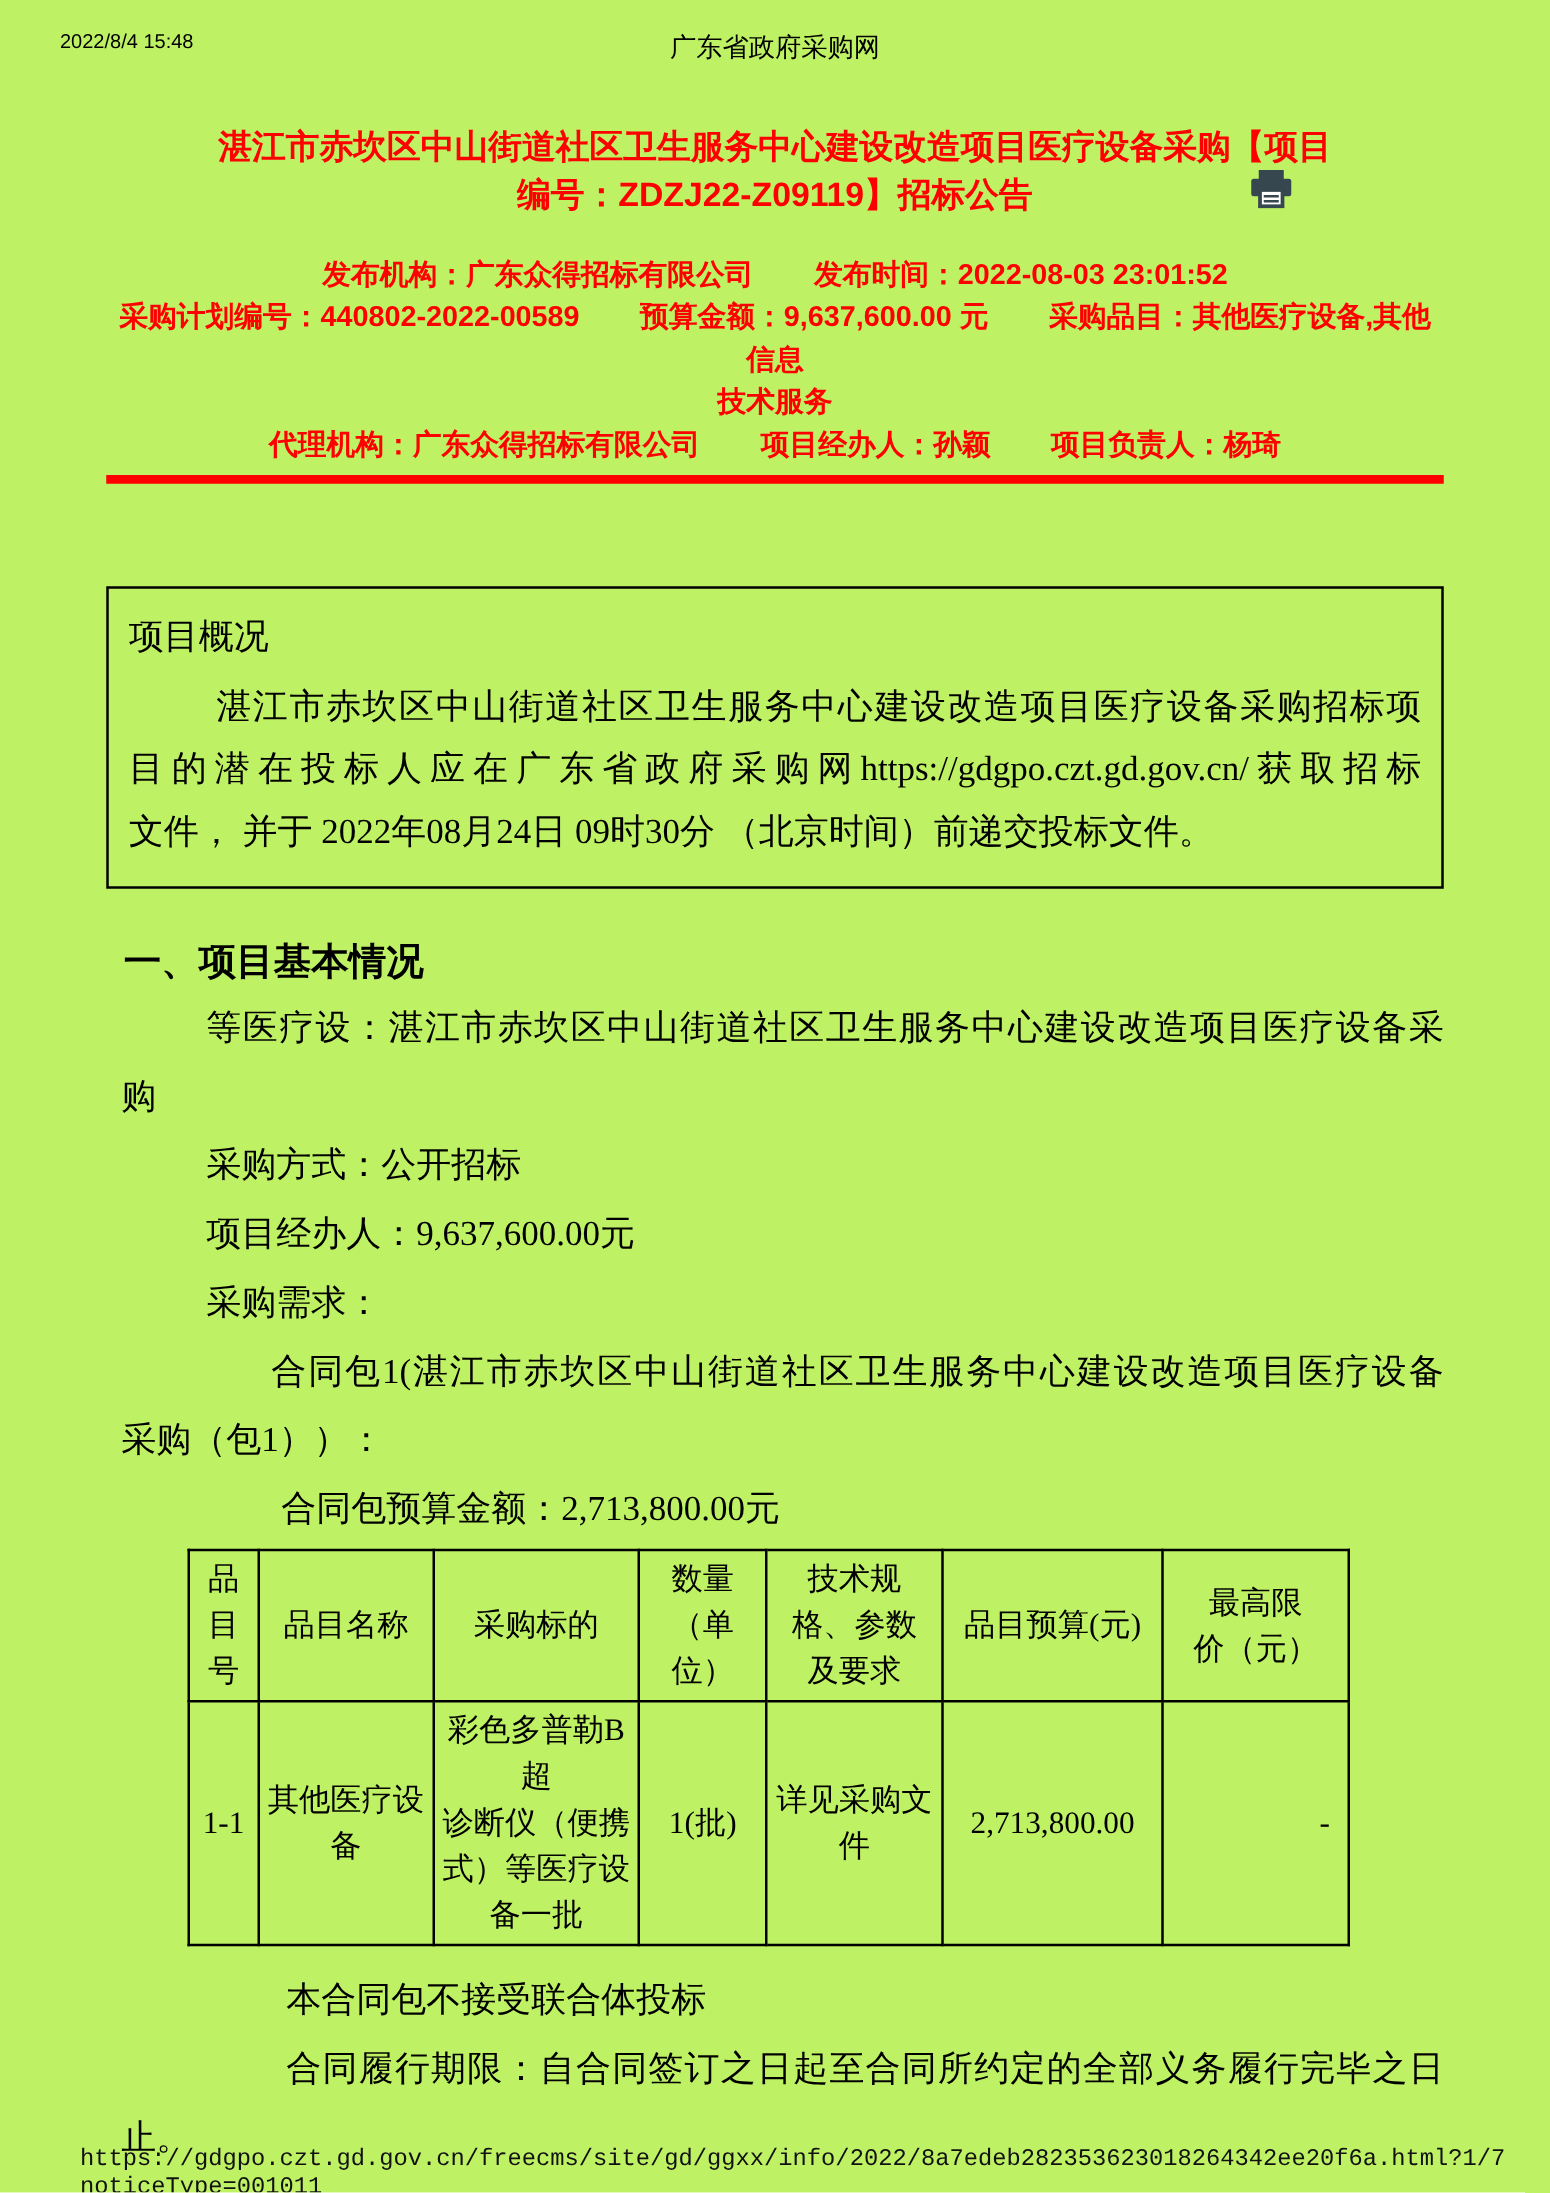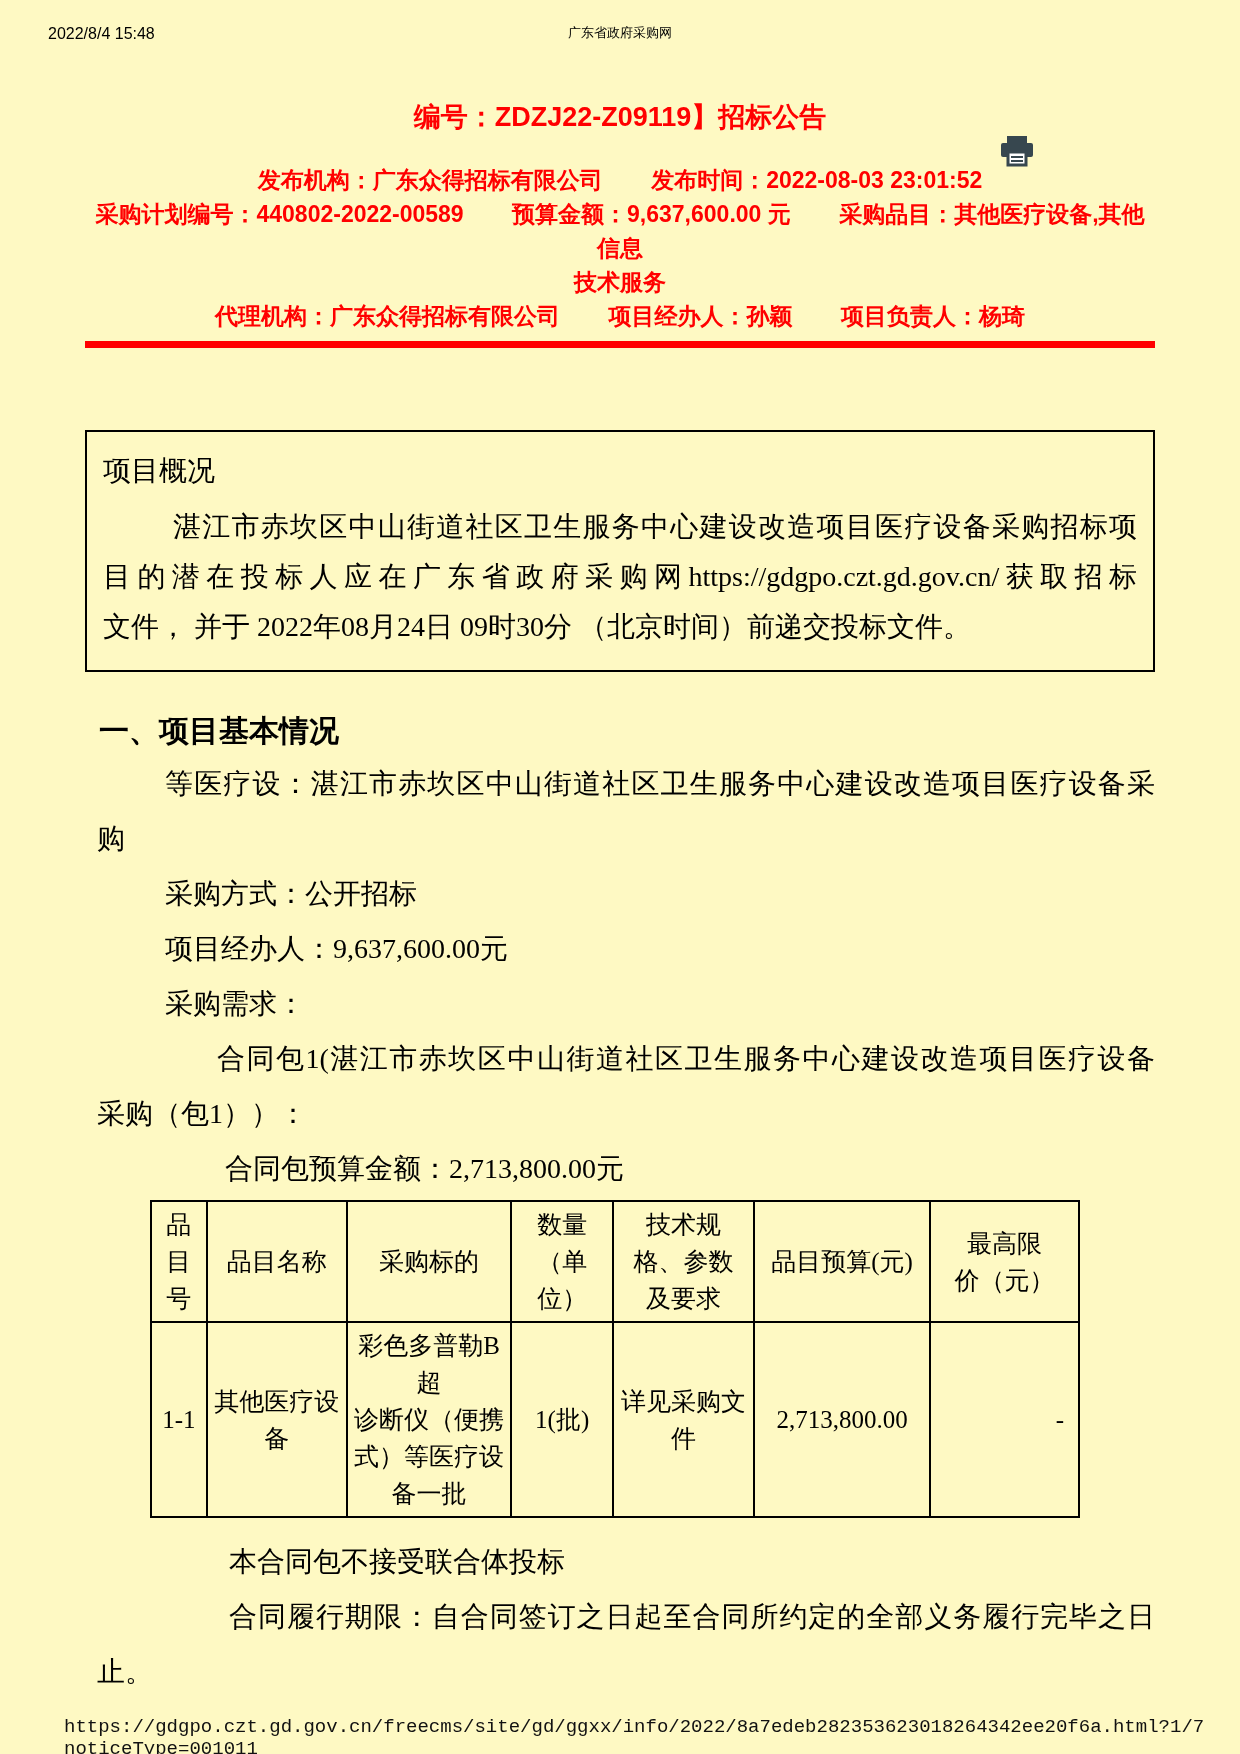--- a/index.html
+++ b/index.html
@@ -1,25 +1,25 @@
 <!DOCTYPE html>
 <html><head>
 <meta charset="utf-8">
 <style>
   html,body { margin:0; padding:0; background:#fff; }
   .page {
     position:relative; width:1240px; height:1754px; overflow:hidden;
-    background:#fef9c3; color:#000;
+    background:#bef264; color:#000;
     font-family:"Liberation Serif","DejaVu Serif",serif;
   }
   
   .print-header { position:absolute; top:24px; left:0; right:0; height:24px;
     font-family:"Liberation Sans","DejaVu Sans",sans-serif; font-size:16px; color:#000; }
   .print-header .ts { position:absolute; left:48px; top:1px; }
-  .print-header .site { display:block; text-align:center; font-size:13px; }
+  .print-header .site { display:block; text-align:center; font-size:21px; }
   
   .printer-btn { position:absolute; left:1000px; top:136px; width:34px; height:32px; cursor:pointer; }
   .content { margin:0 85px; width:1070px; }
   
   .title { margin:98px 0 0 0; color:#ff0000; text-align:center;
     font-family:"Liberation Sans","DejaVu Sans",sans-serif; font-weight:bold;
     font-size:27px; line-height:39px; }
   .title .tl { display:block; white-space:nowrap; }
   
   .meta { margin-top:26px; color:#ff0000; text-align:center; font-weight:bold;
@@ -72,20 +72,21 @@
       <rect x="1" y="7" width="32" height="14" rx="2" fill="#37474f"></rect>
       <rect x="8" y="16" width="18" height="13" fill="#ffffff" stroke="#37474f" stroke-width="3"></rect>
       <rect x="11" y="20" width="12" height="2" fill="#37474f"></rect>
       <rect x="11" y="24" width="12" height="2" fill="#37474f"></rect>
     </svg>
   </div>
 
   <main class="content">
 
     <h1 class="title">
+      <span class="tl">湛江市赤坎区中山街道社区卫生服务中心建设改造项目医疗设备采购【项目</span>
       <span class="tl">编号：ZDZJ22-Z09119】招标公告</span>
     </h1>
 
     <div class="meta">
       <div class="meta-row">
         <span class="mi"><span>发布机构：</span><span>广东众得招标有限公司</span></span>
         <span class="mi"><span>发布时间：</span><span>2022-08-03 23:01:52</span></span>
       </div>
       <div>
         <span class="mi"><span>采购计划编号：</span><span>440802-2022-00589</span></span>

